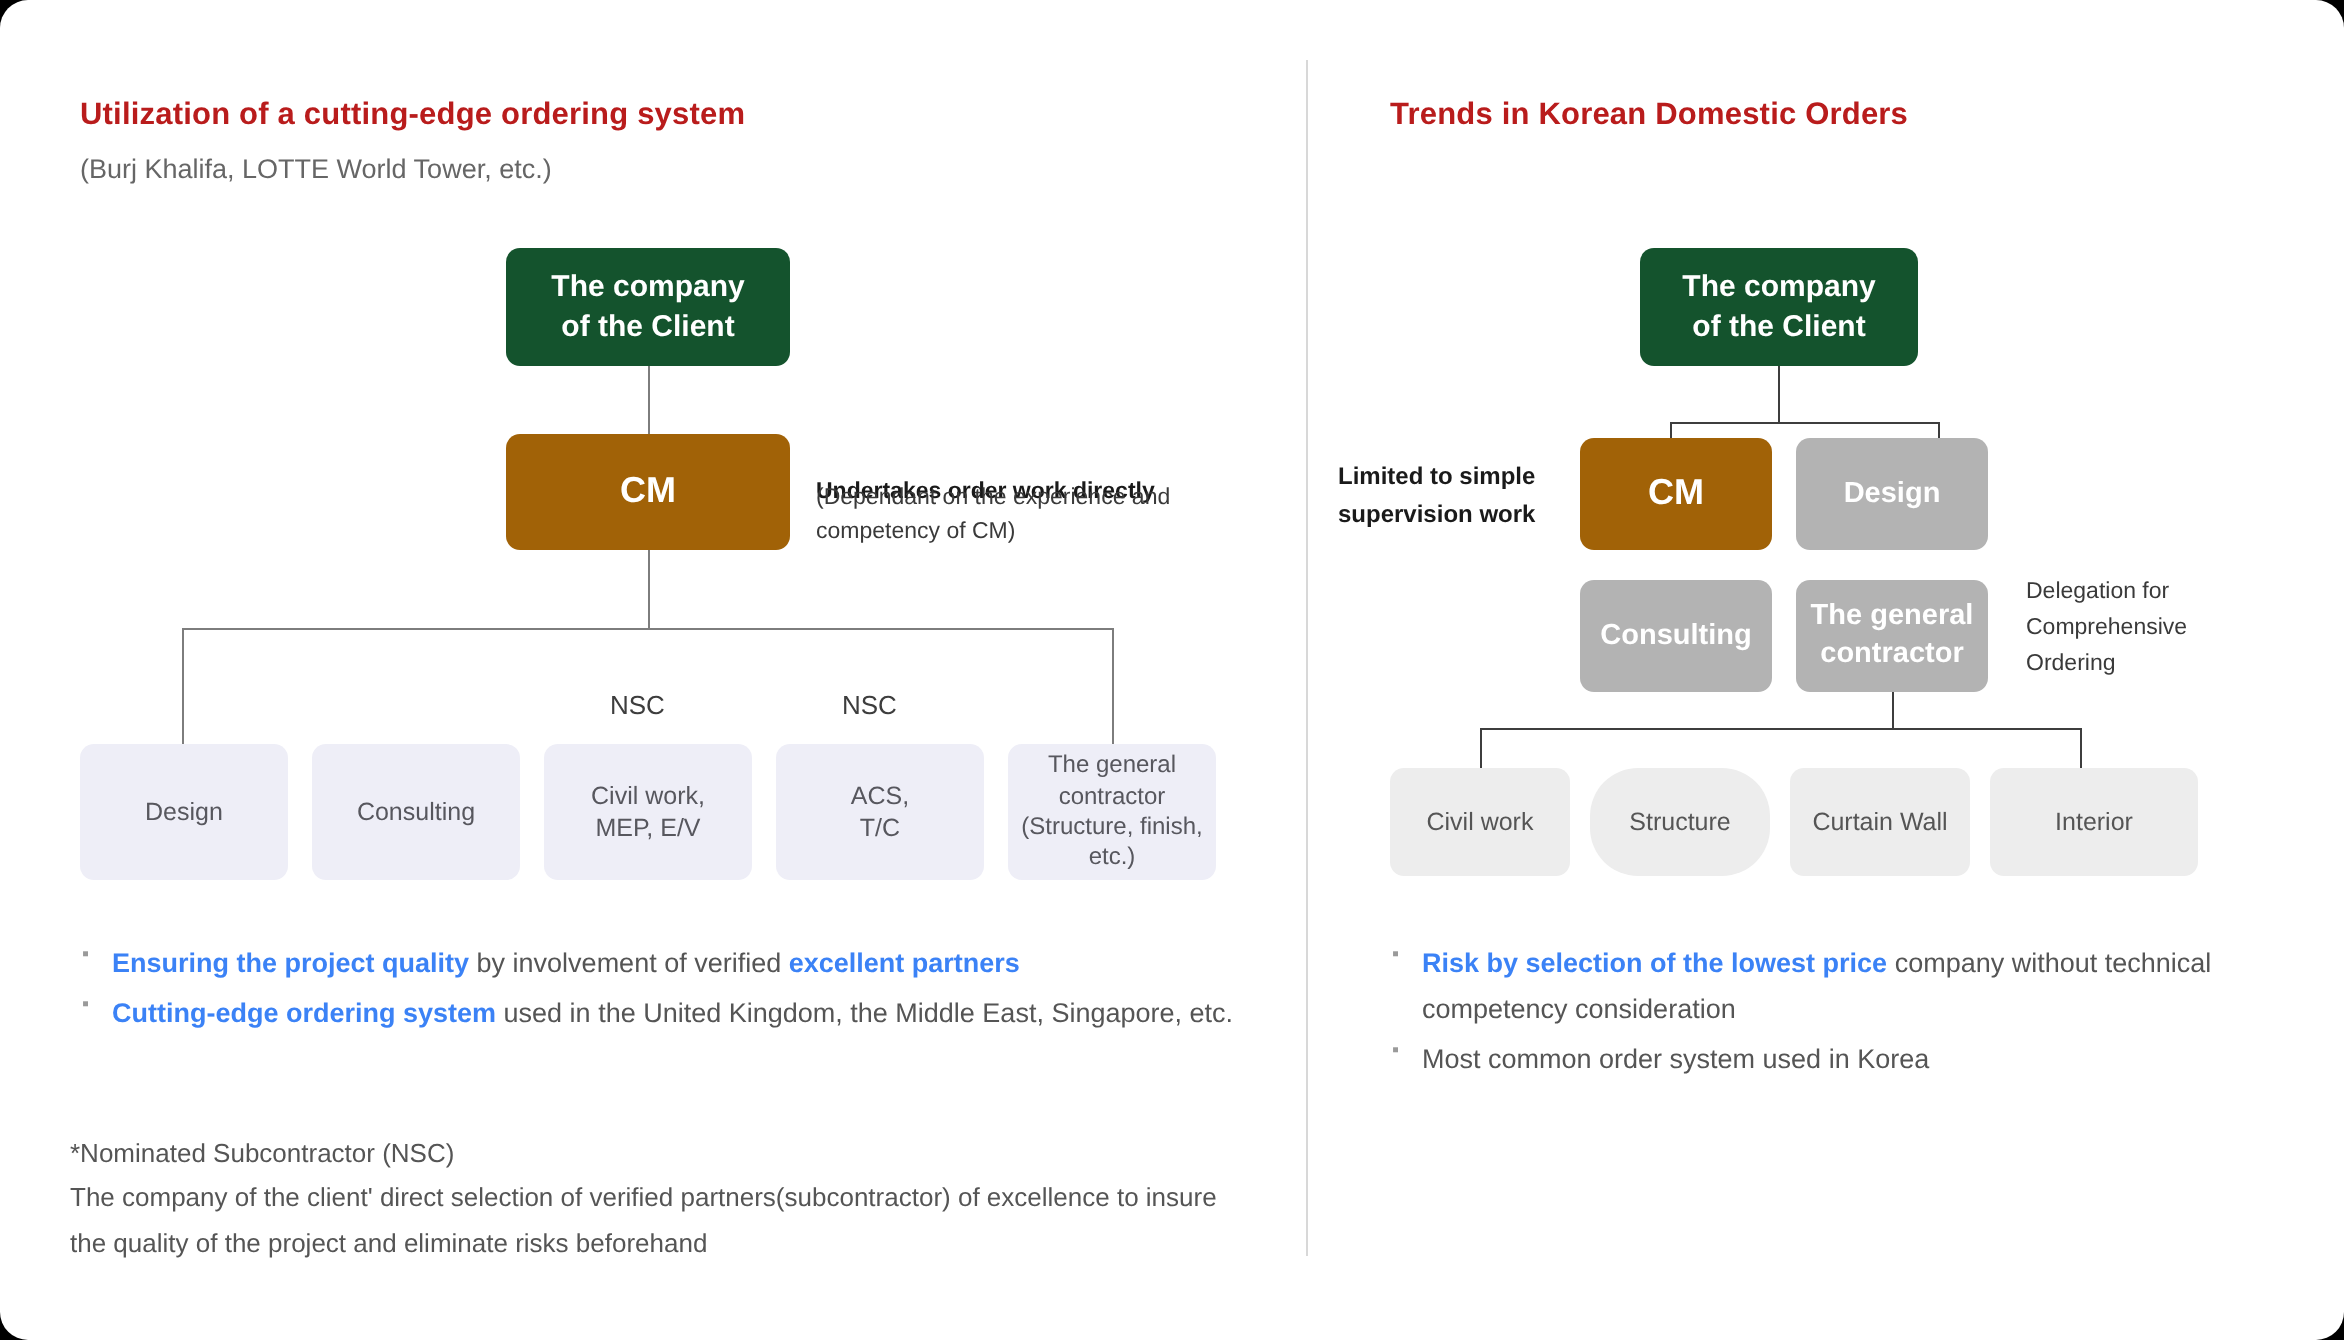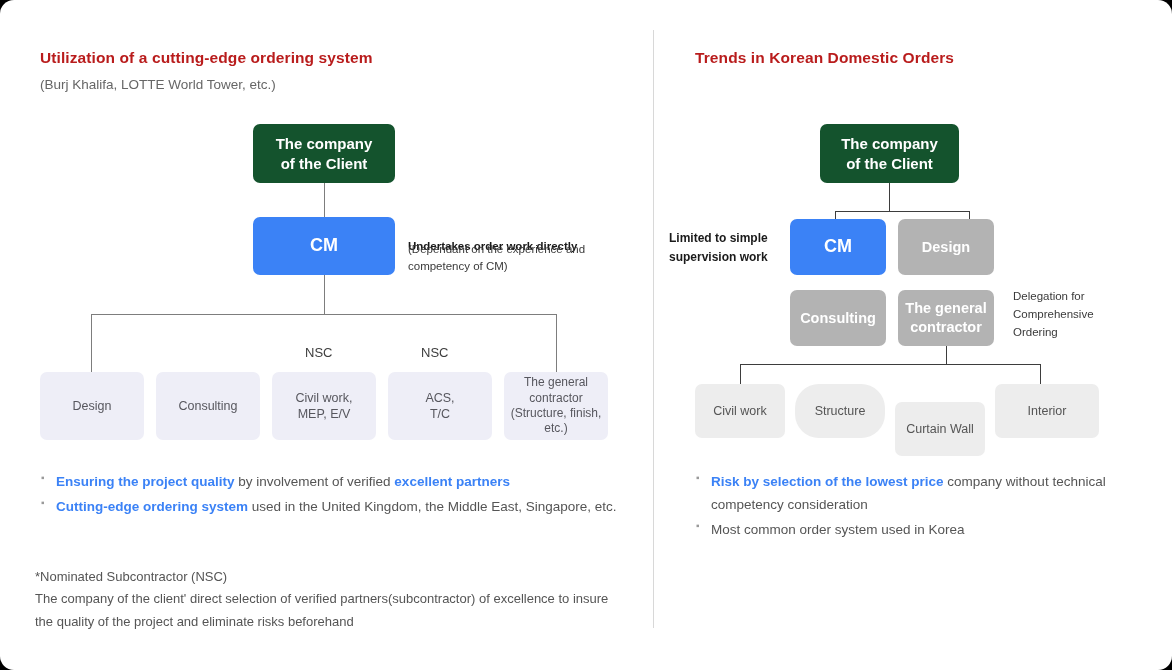--- a/index.html
+++ b/index.html
@@ -44,21 +44,21 @@
     text-align: center;
     border-radius: 7px;
     line-height: 1.28;
     white-space: pre-line;
   }
   .box-client {
     background: #14532d; color: #ffffff;
     font-size: 15px; font-weight: bold;
   }
   .box-cm {
-    background: #3b82f6; color: #ffffff;
+    background: #a16207; color: #ffffff;
     font-size: 18px; font-weight: bold;
   }
   .box-gray {
     background: #b3b3b3; color: #ffffff;
     font-size: 14.5px; font-weight: bold;
   }
   .box-lav {
     background: #eeeef7; color: #57575e;
     font-size: 12.5px; font-weight: normal;
   }
@@ -190,21 +190,21 @@
 Comprehensive
 Ordering</div>
 
     <div class="ln ln-v" style="left:293px; top:346px; height:18px;"></div>
     <div class="ln ln-h" style="left:87px; top:364px; width:300px;"></div>
     <div class="ln ln-v" style="left:87px; top:364px; height:20px;"></div>
     <div class="ln ln-v" style="left:387px; top:364px; height:20px;"></div>
 
     <div class="box box-light" style="left:42px;  top:384px; width:90px; height:54px;">Civil work</div>
     <div class="box box-light" style="left:142px; top:384px; width:90px; height:54px;border-radius:24px;">Structure</div>
-    <div class="box box-light" style="left:242px; top:384px; width:90px; height:54px;margin-top:18px;">Curtain Wall</div>
+    <div class="box box-light" style="left:242px; top:384px; width:90px; height:54px;">Curtain Wall</div>
     <div class="box box-light" style="left:342px; top:384px; width:104px; height:54px;">Interior</div>
 
     <div class="bullets" style="left:42px; top:470px; width:420px;">
       <div class="bullet"><b>Risk by selection of the lowest price</b><span> company without technical competency consideration</span></div>
       <div class="bullet"><span>Most common order system used in Korea</span></div>
     </div>
   </div>
 
 </div>
 

